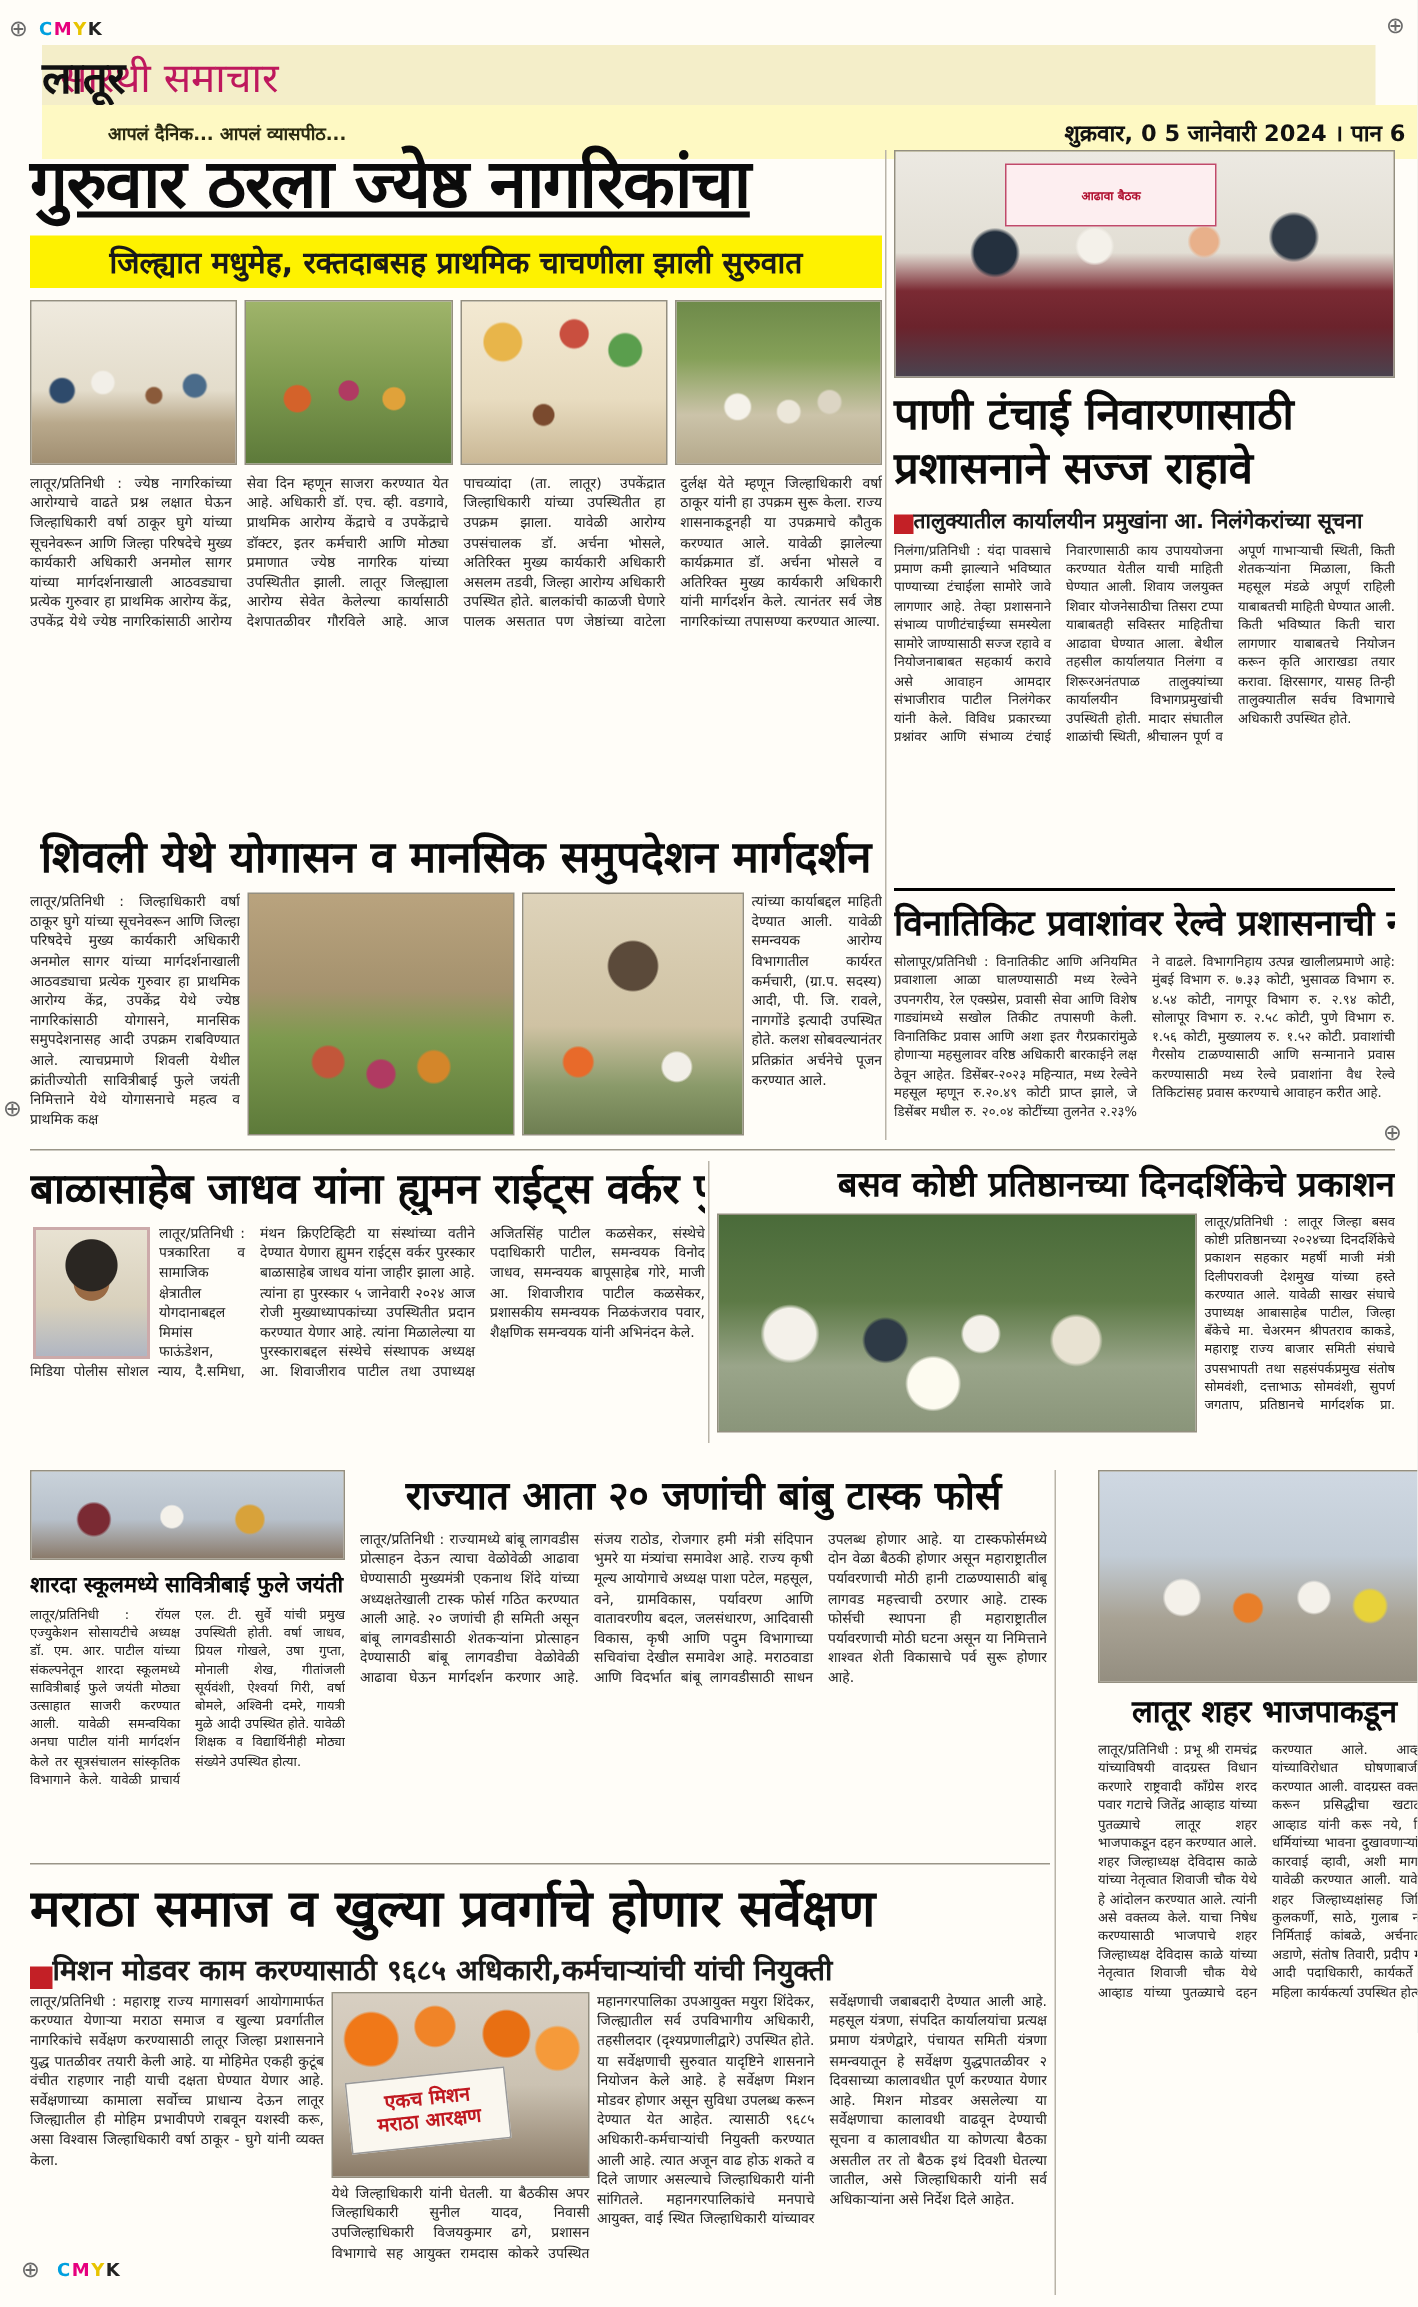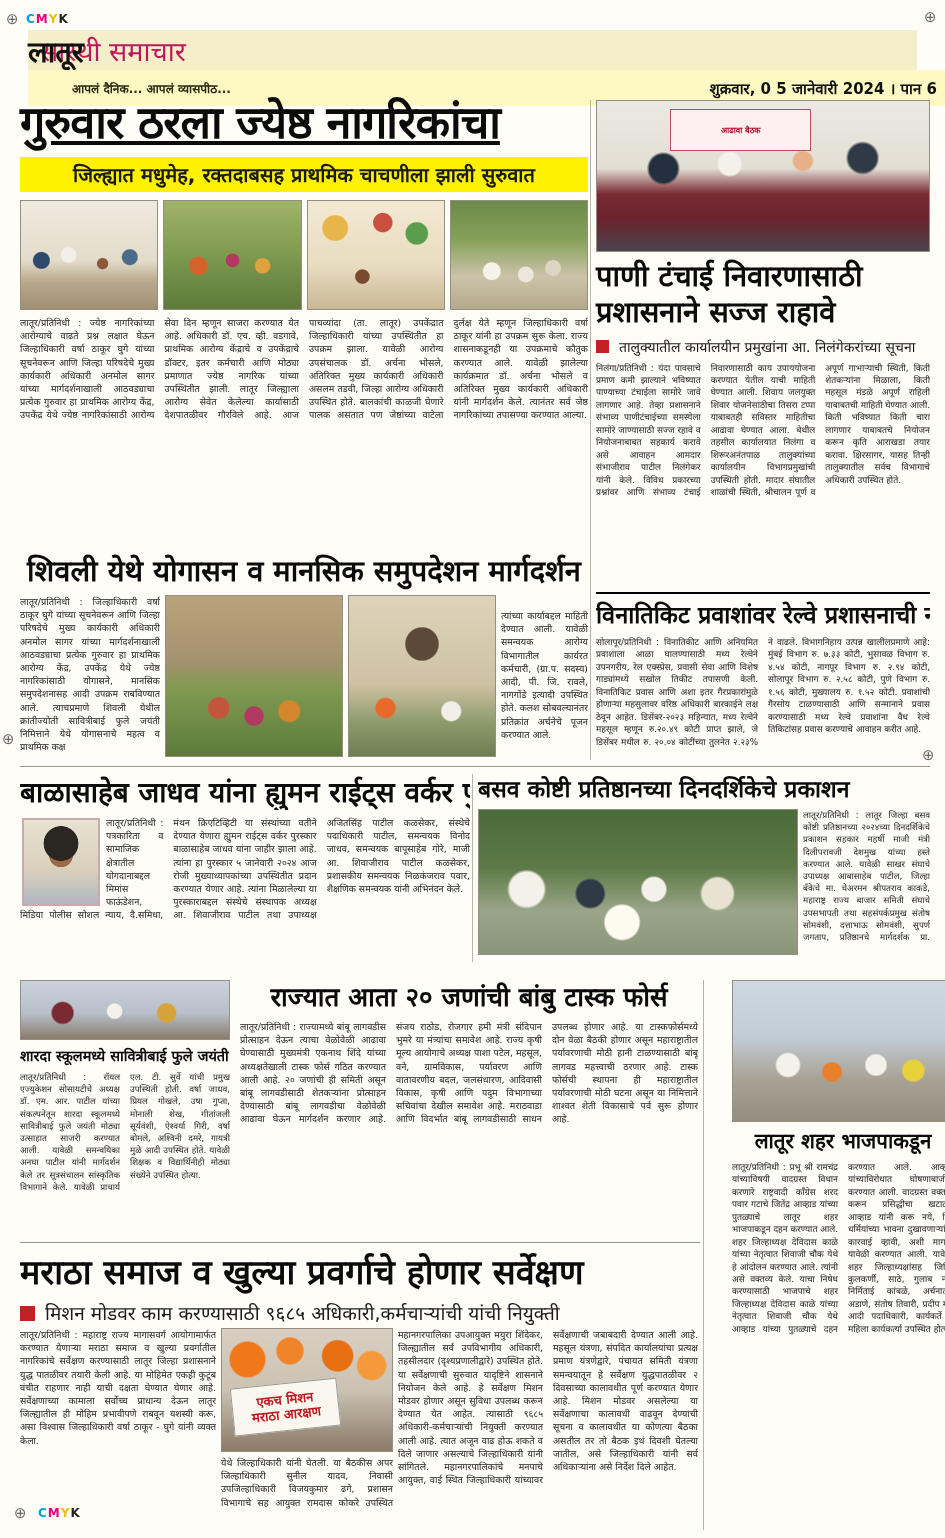--- a/index.html
+++ b/index.html
@@ -18,21 +18,21 @@
          display:flex;align-items:center;justify-content:space-between;padding-left:32px;}
   .tagline{font-size:12px;font-weight:bold;color:#2a2a10;margin-left:12px;}
   .dateline{font-size:15px;font-weight:bold;color:#111;margin-right:12px;}
   
   .art{position:absolute;}
   .hl{font-weight:bold;color:#0b0b0b;margin:0;}
   .hl span{display:block;}
   .lead-hl{font-size:45px;line-height:1.18;letter-spacing:-1px;text-decoration:underline;}
   .ysub{background:#fef200;font-size:20px;font-weight:bold;text-align:center;
         padding:4px 6px;margin-top:8px;}
-  .kicker{display:flex;align-items:center;gap:10px;font-weight:normal;margin-top:6px;}
+  .kicker{display:flex;align-items:flex-end;gap:0;font-weight:bold;margin-top:6px;}
   .redsq{width:13px;height:13px;background:#c32026;flex:none;}
   .body{font-size:9.3px;line-height:1.42;text-align:justify;color:#222;overflow:hidden;
         column-gap:10px;margin-top:6px;}
   .photorow{display:flex;gap:5px;margin-top:8px;}
   .ph{position:relative;border:1px solid #948f80;overflow:hidden;flex:1;}
   
   .ph-camp1{background:radial-gradient(circle at 15% 55%,#2e4a6b 0 6%,transparent 7%),
     radial-gradient(circle at 35% 50%,#f2efe8 0 7%,transparent 8%),
     radial-gradient(circle at 60% 58%,#8a5a3a 0 5%,transparent 6%),
     radial-gradient(circle at 80% 52%,#4a6b8a 0 6%,transparent 7%),
@@ -157,39 +157,39 @@
     </div>
     <div class="body" style="columns:3;height:212px;font-size:8.8px">निलंगा/प्रतिनिधी : यंदा पावसाचे प्रमाण कमी झाल्याने भविष्यात पाण्याच्या टंचाईला सामोरे जावे लागणार आहे. तेव्हा प्रशासनाने संभाव्य पाणीटंचाईच्या समस्येला सामोरे जाण्यासाठी सज्ज रहावे व नियोजनाबाबत सहकार्य करावे असे आवाहन आमदार संभाजीराव पाटील निलंगेकर यांनी केले. विविध प्रकारच्या प्रश्नांवर आणि संभाव्य टंचाई निवारणासाठी काय उपाययोजना करण्यात येतील याची माहिती घेण्यात आली. शिवाय जलयुक्त शिवार योजनेसाठीचा तिसरा टप्पा याबाबतही सविस्तर माहितीचा आढावा घेण्यात आला. बेथील तहसील कार्यालयात निलंगा व शिरूरअनंतपाळ तालुक्यांच्या कार्यालयीन विभागप्रमुखांची उपस्थिती होती. मादार संघातील शाळांची स्थिती, श्रीचालन पूर्ण व अपूर्ण गाभाऱ्याची स्थिती, किती शेतकऱ्यांना मिळाला, किती महसूल मंडळे अपूर्ण राहिली याबाबतची माहिती घेण्यात आली. किती भविष्यात किती चारा लागणार याबाबतचे नियोजन करून कृति आराखडा तयार करावा. क्षिरसागर, यासह तिन्ही तालुक्यातील सर्वच विभागाचे अधिकारी उपस्थित होते.</div>
   </section>
 
   <section class="art" style="left:20px;top:550px;width:568px">
     <h2 class="hl" style="font-size:29px;text-align:center">शिवली येथे योगासन व मानसिक समुपदेशन मार्गदर्शन</h2>
     <div class="photorow" style="height:162px;margin-top:6px">
       <div class="body" style="flex:0 0 140px;columns:1;margin-top:0;height:162px">लातूर/प्रतिनिधी : जिल्हाधिकारी वर्षा ठाकूर घुगे यांच्या सूचनेवरून आणि जिल्हा परिषदेचे मुख्य कार्यकारी अधिकारी अनमोल सागर यांच्या मार्गदर्शनाखाली आठवड्याचा प्रत्येक गुरुवार हा प्राथमिक आरोग्य केंद्र, उपकेंद्र येथे ज्येष्ठ नागरिकांसाठी योगासने, मानसिक समुपदेशनासह आदी उपक्रम राबविण्यात आले. त्याचप्रमाणे शिवली येथील क्रांतीज्योती सावित्रीबाई फुले जयंती निमित्ताने येथे योगासनाचे महत्व व प्राथमिक कक्ष</div>
       <div class="ph ph-yoga1" style="flex:0 0 176px"></div>
       <div class="ph ph-yoga2" style="flex:0 0 146px"></div>
-      <div class="body" style="flex:1;columns:1;margin-top:14px;height:162px">त्यांच्या कार्याबद्दल माहिती देण्यात आली. यावेळी समन्वयक आरोग्य विभागातील कार्यरत कर्मचारी, (ग्रा.प. सदस्य) आदी, पी. जि. रावले, नागगोंडे इत्यादी उपस्थित होते. कलश सोबवल्यानंतर प्रतिक्रांत अर्चनेचे पूजन करण्यात आले.</div>
+      <div class="body" style="flex:1;columns:1;margin-top:0;height:162px">त्यांच्या कार्याबद्दल माहिती देण्यात आली. यावेळी समन्वयक आरोग्य विभागातील कार्यरत कर्मचारी, (ग्रा.प. सदस्य) आदी, पी. जि. रावले, नागगोंडे इत्यादी उपस्थित होते. कलश सोबवल्यानंतर प्रतिक्रांत अर्चनेचे पूजन करण्यात आले.</div>
     </div>
   </section>
 
   <section class="art" style="left:596px;top:598px;width:334px">
     <h2 class="hl" style="font-size:23.5px;white-space:nowrap;overflow:hidden">विनातिकिट प्रवाशांवर रेल्वे प्रशासनाची नजर</h2>
     <div class="body" style="columns:2;height:126px;font-size:8.8px">सोलापूर/प्रतिनिधी : विनातिकीट आणि अनियमित प्रवाशाला आळा घालण्यासाठी मध्य रेल्वेने उपनगरीय, रेल एक्स्प्रेस, प्रवासी सेवा आणि विशेष गाड्यांमध्ये सखोल तिकीट तपासणी केली. विनातिकिट प्रवास आणि अशा इतर गैरप्रकारांमुळे होणाऱ्या महसुलावर वरिष्ठ अधिकारी बारकाईने लक्ष ठेवून आहेत. डिसेंबर-२०२३ महिन्यात, मध्य रेल्वेने महसूल म्हणून रु.२०.४९ कोटी प्राप्त झाले, जे डिसेंबर मधील रु. २०.०४ कोटींच्या तुलनेत २.२३% ने वाढले. विभागनिहाय उत्पन्न खालीलप्रमाणे आहे: मुंबई विभाग रु. ७.३३ कोटी, भुसावळ विभाग रु. ४.५४ कोटी, नागपूर विभाग रु. २.९४ कोटी, सोलापूर विभाग रु. २.५८ कोटी, पुणे विभाग रु. १.५६ कोटी, मुख्यालय रु. १.५२ कोटी. प्रवाशांची गैरसोय टाळण्यासाठी आणि सन्मानाने प्रवास करण्यासाठी मध्य रेल्वे प्रवाशांना वैध रेल्वे तिकिटांसह प्रवास करण्याचे आवाहन करीत आहे.</div>
   </section>
 
   <section class="art" style="left:20px;top:772px;width:450px">
     <h2 class="hl" style="font-size:28px;text-align:center;white-space:nowrap;overflow:hidden">बाळासाहेब जाधव यांना ह्युमन राईट्स वर्कर पुरस्कार जाहीर</h2>
     <div class="body" style="columns:3;height:152px">
       <div class="ph-portrait"></div>
       <span>लातूर/प्रतिनिधी : पत्रकारिता व सामाजिक क्षेत्रातील योगदानाबद्दल मिमांस फाऊंडेशन, मिडिया पोलीस सोशल न्याय, दै.समिधा, मंथन क्रिएटिव्हिटी या संस्थांच्या वतीने देण्यात येणारा ह्युमन राईट्स वर्कर पुरस्कार बाळासाहेब जाधव यांना जाहीर झाला आहे. त्यांना हा पुरस्कार ५ जानेवारी २०२४ आज रोजी मुख्याध्यापकांच्या उपस्थितीत प्रदान करण्यात येणार आहे. त्यांना मिळालेल्या या पुरस्काराबद्दल संस्थेचे संस्थापक अध्यक्ष आ. शिवाजीराव पाटील तथा उपाध्यक्ष अजितसिंह पाटील कळसेकर, संस्थेचे पदाधिकारी पाटील, समन्वयक विनोद जाधव, समन्वयक बापूसाहेब गोरे, माजी आ. शिवाजीराव पाटील कळसेकर, प्रशासकीय समन्वयक निळकंजराव पवार, शैक्षणिक समन्वयक यांनी अभिनंदन केले.</span>
     </div>
   </section>
 
   <section class="art" style="left:478px;top:772px;width:452px">
-    <h2 class="hl" style="font-size:23px;text-align:left;white-space:nowrap;overflow:hidden">बसव कोष्टी प्रतिष्ठानच्या दिनदर्शिकेचे प्रकाशन</h2>
+    <h2 class="hl" style="font-size:23px;text-align:right;white-space:nowrap;overflow:hidden">बसव कोष्टी प्रतिष्ठानच्या दिनदर्शिकेचे प्रकाशन</h2>
     <div class="photorow" style="height:146px;margin-top:5px">
       <div class="ph ph-basav" style="flex:0 0 318px"></div>
       <div class="body" style="flex:1;columns:1;margin-top:0;height:146px;font-size:8.6px">लातूर/प्रतिनिधी : लातूर जिल्हा बसव कोष्टी प्रतिष्ठानच्या २०२४च्या दिनदर्शिकेचे प्रकाशन सहकार महर्षी माजी मंत्री दिलीपरावजी देशमुख यांच्या हस्ते करण्यात आले. यावेळी साखर संघाचे उपाध्यक्ष आबासाहेब पाटील, जिल्हा बँकेचे मा. चेअरमन श्रीपतराव काकडे, महाराष्ट्र राज्य बाजार समिती संघाचे उपसभापती तथा सहसंपर्कप्रमुख संतोष सोमवंशी, दत्ताभाऊ सोमवंशी, सुपर्ण जगताप, प्रतिष्ठानचे मार्गदर्शक प्रा. शिवाजी गोहाळे, प्रतिष्ठानचे अध्यक्ष मनोज खेळगे, उपाध्यक्ष प्रशांत आचारे, सचिव, प्रकाश आचारे, कोषाध्यक्ष हनुमंत होट्टे, सहकार्यवाह अनिल आचारे, सहसचिव महेश नंदे कार्याध्यक्ष महेश महानन, सदस्य बालाजी नंदे, भारत नंदे, अरुण पंचाळे, कालीनाथ नंदे, रिक्वले नंदे, महिलावर्गीय निर्णय व इ. मान्यवर उपस्थित होते.</div>
     </div>
   </section>
 
   <section class="art" style="left:20px;top:980px;width:210px">
     <div class="ph ph-school" style="height:58px"></div>
     <h3 class="hl" style="font-size:14.5px;margin-top:5px;white-space:nowrap;overflow:hidden">शारदा स्कूलमध्ये सावित्रीबाई फुले जयंती</h3>
     <div class="body" style="columns:2;height:152px;font-size:8.6px">लातूर/प्रतिनिधी : रॉयल एज्युकेशन सोसायटीचे अध्यक्ष डॉ. एम. आर. पाटील यांच्या संकल्पनेतून शारदा स्कूलमध्ये सावित्रीबाई फुले जयंती मोठ्या उत्साहात साजरी करण्यात आली. यावेळी समन्वयिका अनघा पाटील यांनी मार्गदर्शन केले तर सूत्रसंचालन सांस्कृतिक विभागाने केले. यावेळी प्राचार्य एल. टी. सुर्वे यांची प्रमुख उपस्थिती होती. वर्षा जाधव, प्रियल गोखले, उषा गुप्ता, मोनाली शेख, गीतांजली सूर्यवंशी, ऐश्वर्या गिरी, वर्षा बोमले, अश्विनी दमरे, गायत्री मुळे आदी उपस्थित होते. यावेळी शिक्षक व विद्यार्थिनीही मोठ्या संख्येने उपस्थित होत्या.</div>

